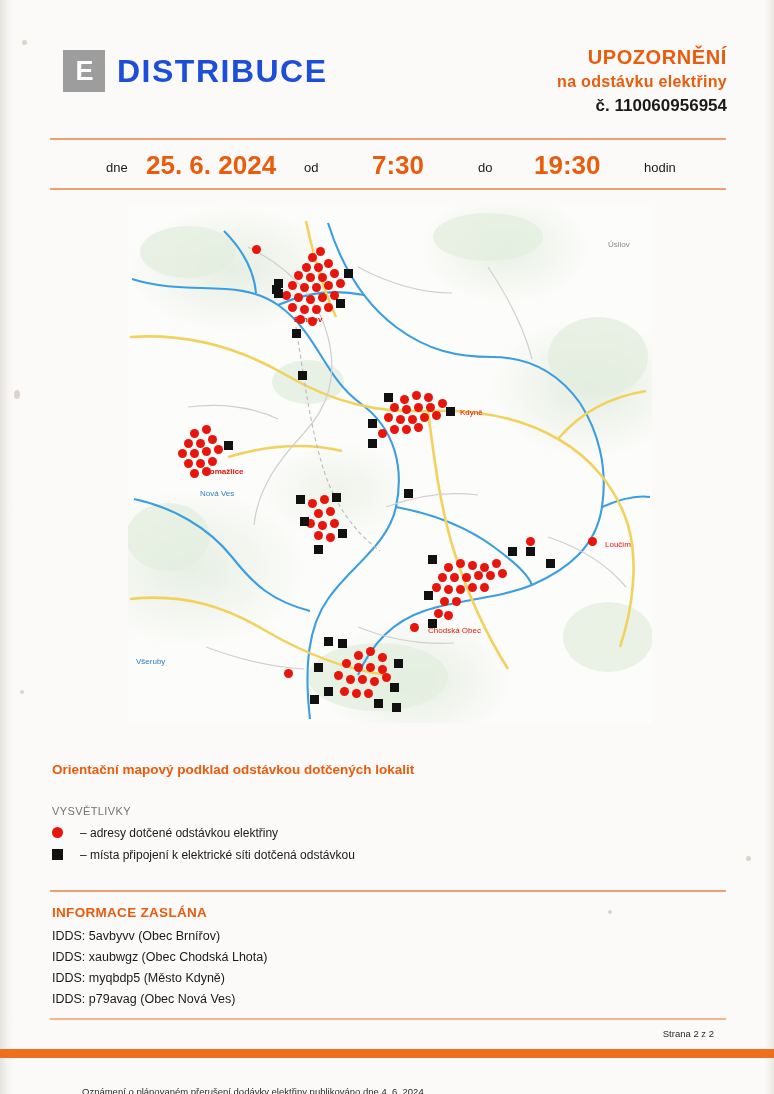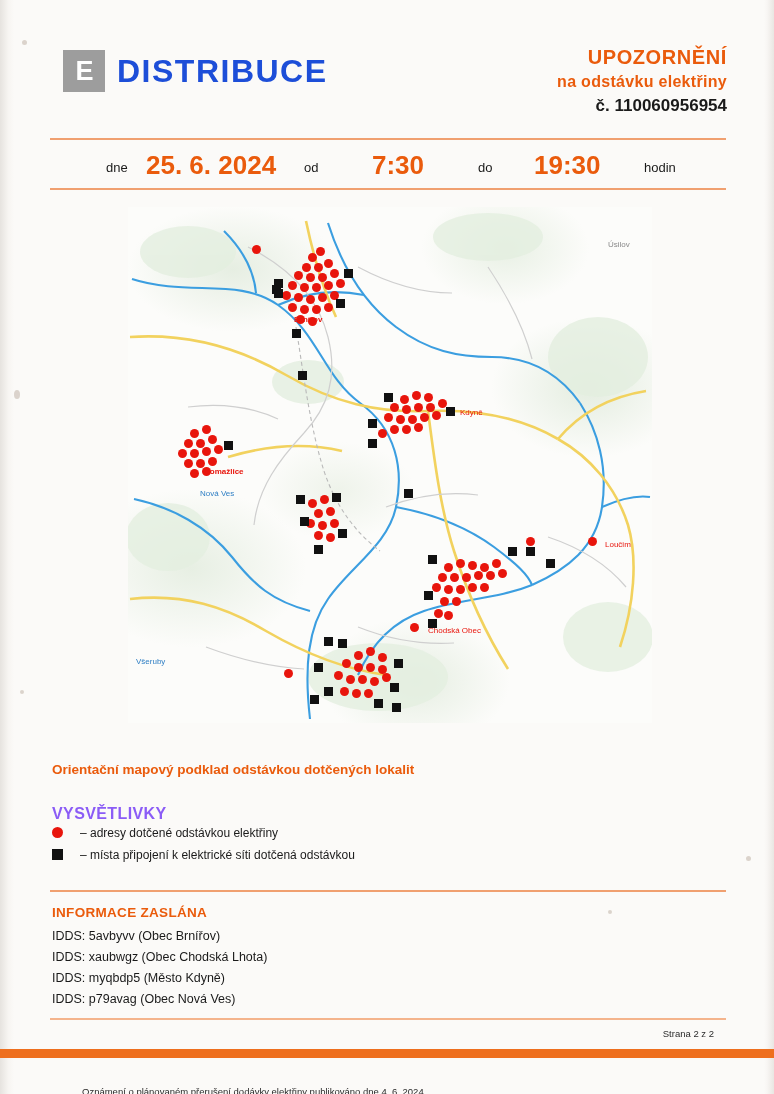--- a/index.html
+++ b/index.html
@@ -150,23 +150,23 @@
   .caption {
     position: absolute;
     left: 52px; top: 762px;
     font-size: 13.5px;
     font-weight: bold;
     color: #ea5b0c;
   }
   .legend-title {
     position: absolute;
     left: 52px; top: 805px;
-    font-size: 16px;
-    font-weight: bold;
-    color: #8b5cf6;
+    font-size: 11px;
+    font-weight: normal;
+    color: #737373;
     letter-spacing: .4px;
   }
   .legend-row {
     position: absolute;
     left: 52px;
     font-size: 12px;
     color: #1a1a1a;
     white-space: nowrap;
   }
   .legend-row .sym-dot {

